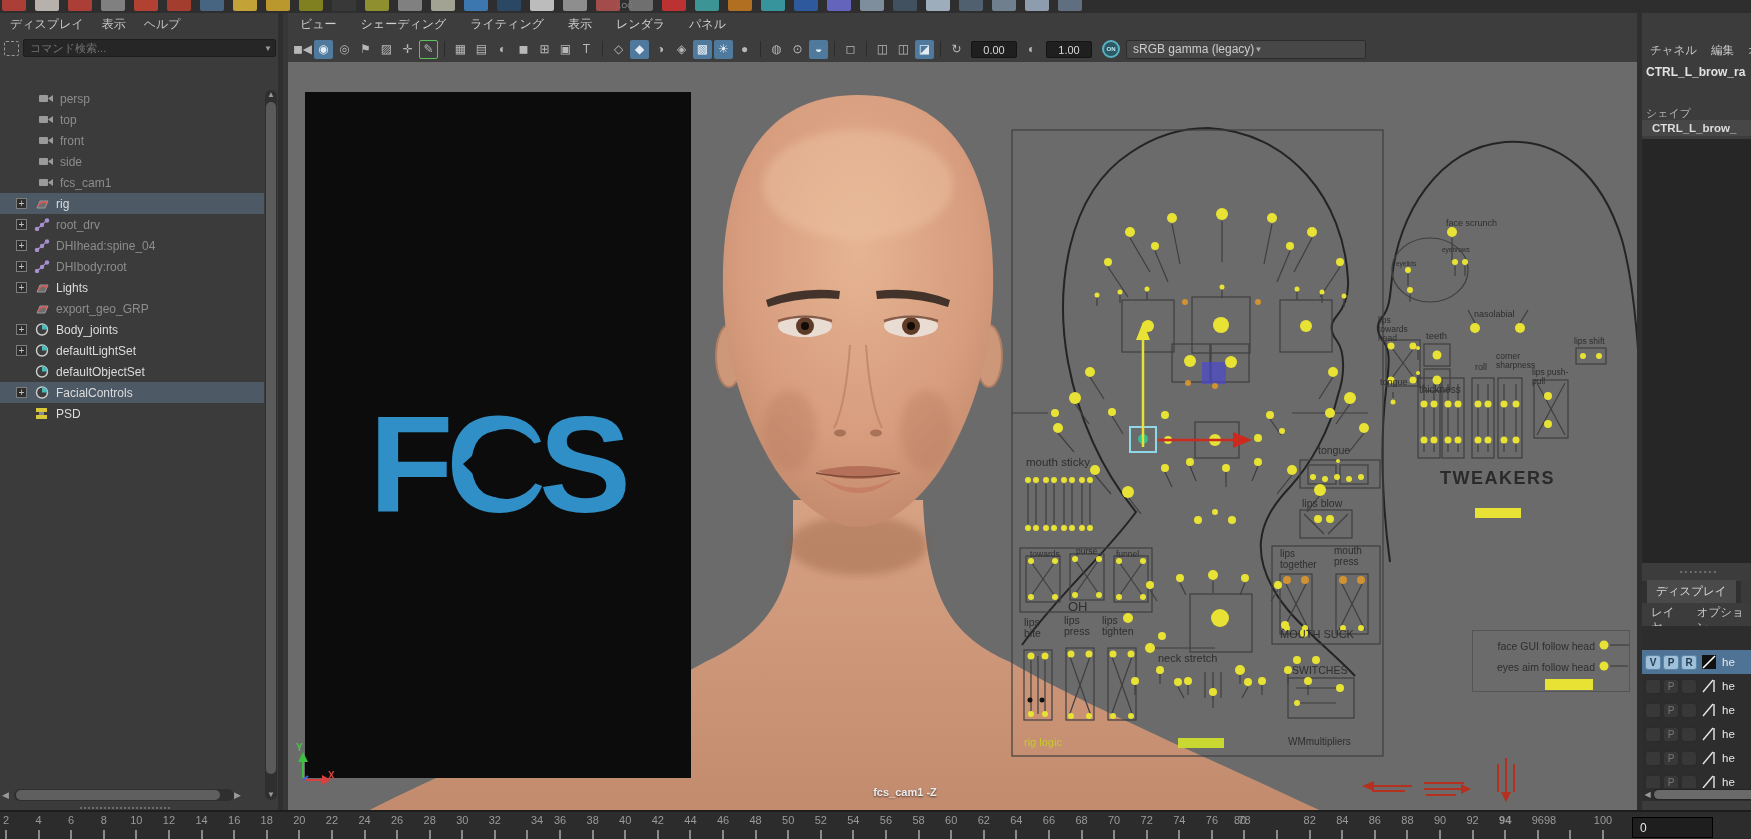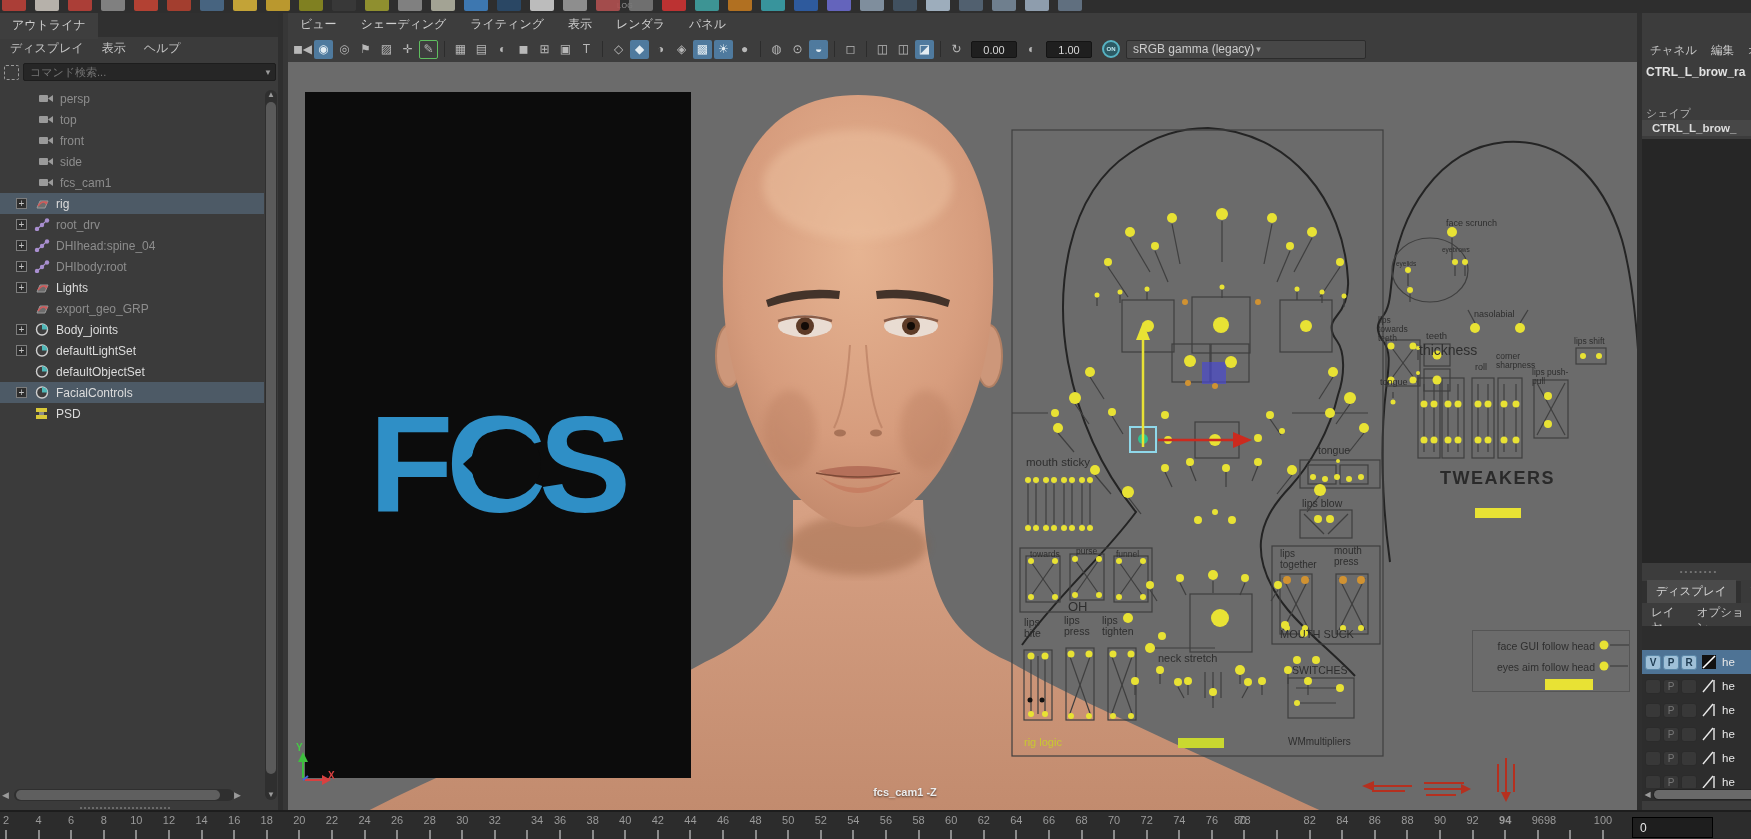--- a/index.html
+++ b/index.html
@@ -135,23 +135,20 @@
       <div class="shfrag" style="left: 860px; background: rgb(136, 153, 170);"></div>
       <div class="shfrag" style="left: 893px; background: rgb(68, 85, 102);"></div>
       <div class="shfrag" style="left: 926px; background: rgb(170, 187, 204);"></div>
       <div class="shfrag" style="left: 959px; background: rgb(85, 102, 119);"></div>
       <div class="shfrag" style="left: 992px; background: rgb(119, 136, 153);"></div>
       <div class="shfrag" style="left: 1025px; background: rgb(153, 170, 187);"></div>
       <div class="shfrag" style="left: 1058px; background: rgb(102, 119, 136);"></div>
     </div>
 
   <div id="outliner">
-    <div class="tabbar">
-      <span class="tab">アウトライナ</span>
-    </div>
     <div class="menubar">
       <span>ディスプレイ</span>
       <span>表示</span>
       <span>ヘルプ</span>
     </div>
     <div id="srow">
       <span class="selicon"></span>
       <input readonly="" placeholder="コマンド検索..." style="">
       <span class="ddarrow">▼</span>
     </div>
@@ -813,25 +810,25 @@
             <div class="gui-label" style="left: 1302px; top: 498px; font-size: 10.5px; width: 60px;">lips blow</div>
             <div class="gui-label" style="left: 1280px; top: 549px; font-size: 10px; width: 40px;">lips together</div>
             <div class="gui-label" style="left: 1334px; top: 546px; font-size: 10px; width: 36px;">mouth press</div>
             <div class="gui-label" style="left: 1280px; top: 629px; font-size: 11px; width: 100px;">MOUTH SUCK</div>
             <div class="gui-label" style="left: 1292px; top: 665px; font-size: 10.5px; width: 70px;">SWITCHES</div>
             <div class="gui-label" style="left: 1024px; top: 737px; font-size: 11px; width: 70px; color: rgb(201, 201, 48);">rig logic</div>
             <div class="gui-label" style="left: 1288px; top: 737px; font-size: 10px; width: 100px;">WMmultipliers</div>
             <div class="gui-label" style="left: 1446px; top: 219px; font-size: 9px; width: 80px;">face scrunch</div>
             <div class="gui-label" style="left: 1396px; top: 261px; font-size: 6.5px; width: 30px;">eyelids</div>
             <div class="gui-label" style="left: 1442px; top: 247px; font-size: 6.5px; width: 36px;">eyebrows</div>
-            <div class="gui-label" style="left: 1378px; top: 316px; font-size: 8.5px; width: 42px;">lips towards teeth</div>
+            <div class="gui-label" style="left: 1378px; top: 316px; font-size: 8.5px; width: 42px;">lips towards head</div>
             <div class="gui-label" style="left: 1426px; top: 331px; font-size: 9.5px; width: 34px;">teeth</div>
             <div class="gui-label" style="left: 1474px; top: 310px; font-size: 9px; width: 60px;">nasolabial</div>
             <div class="gui-label" style="left: 1574px; top: 337px; font-size: 8.5px; width: 50px;">lips shift</div>
-            <div class="gui-label" style="left: 1419px; top: 343px; font-size: 14px; width: 50px;">thickness</div>
+            <div class="gui-label" style="left: 1419px; top: 385px; font-size: 10px; width: 50px;">thickness</div>
             <div class="gui-label" style="left: 1475px; top: 363px; font-size: 9px; width: 30px;">roll</div>
             <div class="gui-label" style="left: 1496px; top: 352px; font-size: 8.5px; width: 48px;">corner sharpness</div>
             <div class="gui-label" style="left: 1532px; top: 368px; font-size: 8.5px; width: 40px;">lips push-pull</div>
             <div class="gui-label" style="left: 1380px; top: 378px; font-size: 9px; width: 40px;">tongue</div>
           </div>
       </div>
     </div>
   </div>
 
   <div id="rightpanel">

